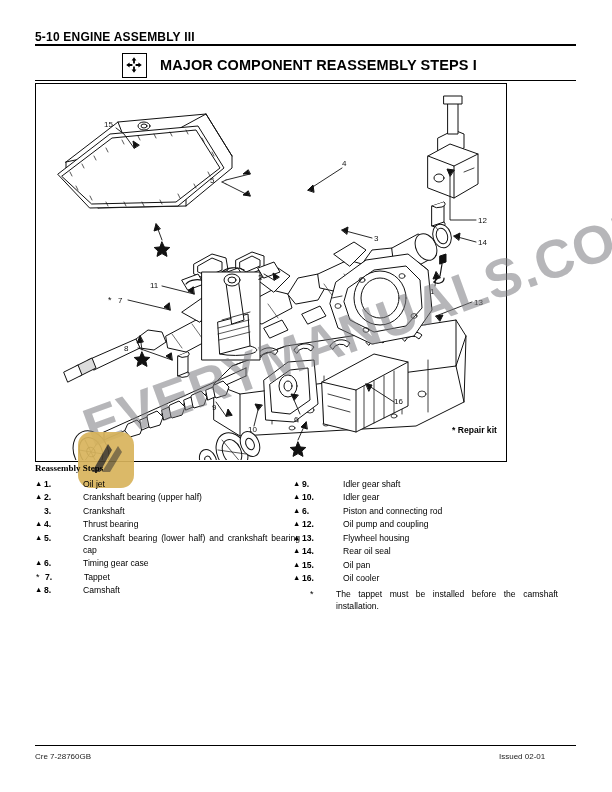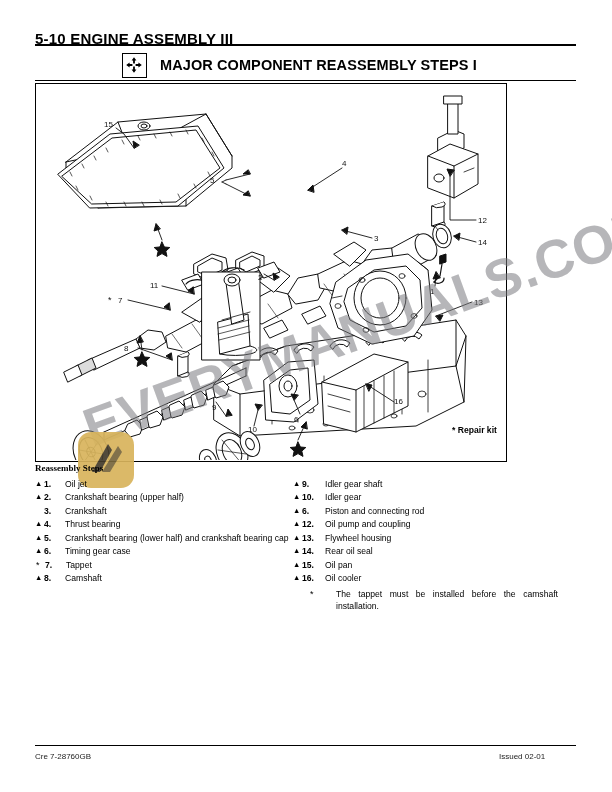--- a/index.html
+++ b/index.html
@@ -6,21 +6,21 @@
   body{
     width:612px;height:792px;background:#ffffff;
     font-family:"Liberation Sans", sans-serif;
     color:#000;position:relative;overflow:hidden;
   }
   .page{position:absolute;left:0;top:0;width:612px;height:792px;}
 
   
   .hdr-crumb{
     position:absolute;left:35px;top:30px;
-    font-size:15px;font-weight:bold;letter-spacing:.2px;
+    font-size:12px;font-weight:bold;letter-spacing:.2px;
   }
   .hdr-rule-top{
     position:absolute;left:35px;top:44px;width:541px;height:2px;background:#000;
   }
   .hdr-icon{
     position:absolute;left:122px;top:53px;width:25px;height:25px;
     border:1.6px solid #000;box-sizing:border-box;background:#fff;
   }
   .hdr-icon svg{display:block;}
   .hdr-title{
@@ -73,21 +73,21 @@
   .mark{
     width:9px;flex:0 0 9px;text-align:left;font-size:7.4px;line-height:12.1px;
   }
   .mark.star{font-size:9px;padding-left:1px;}
   .num{
     width:21px;flex:0 0 21px;font-weight:bold;font-size:8.6px;line-height:12.1px;
   }
   .col-right .num{width:23px;flex:0 0 23px;}
   .txt{
     flex:1;text-align:justify;line-height:12.1px;
-    -moz-text-align-last:left;text-align-last:left;
+    -moz-text-align-last:left;text-align-last:left;margin-left:18px;
   }
   .txt.nowrap{text-align:left;}
 
   
   .footnote{
     position:absolute;left:310px;top:588px;width:248px;
     font-size:8.6px;line-height:12.4px;display:flex;
   }
   .footnote .fstar{width:26px;flex:0 0 26px;font-size:9px;}
   .footnote .ftxt{flex:1;text-align:justify;text-align-last:left;}

